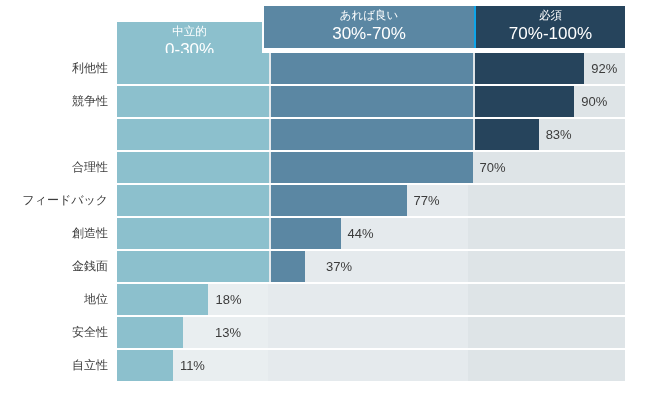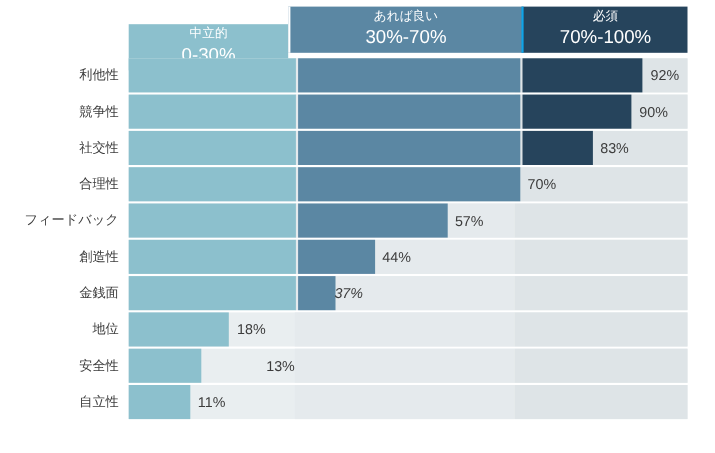--- a/index.html
+++ b/index.html
@@ -188,21 +188,20 @@
           <div class="track-zone-c"></div>
           <div class="bar" style="width: 457.2px;">
             <div class="seg seg-a" style="width: 152.4px;"></div>
             <div class="seg seg-b" style="margin-left: 2px; width: 201.2px;"></div>
             <div class="seg seg-c" style="margin-left: 2px; width: 99.6px;"></div>
           </div>
         </div>
         <div class="value" style="left: 574.2px;">90%</div>
       </div>
       <div class="row">
-        <div class="row-label">社交性</div>
         <div class="track">
           <div class="track-zone-b"></div>
           <div class="track-zone-c"></div>
           <div class="bar" style="width: 421.64px;">
             <div class="seg seg-a" style="width: 152.4px;"></div>
             <div class="seg seg-b" style="margin-left: 2px; width: 201.2px;"></div>
             <div class="seg seg-c" style="margin-left: 2px; width: 64.04px;"></div>
           </div>
         </div>
         <div class="value" style="left: 538.64px;">83%</div>
@@ -222,21 +221,21 @@
       <div class="row">
         <div class="row-label">フィードバック</div>
         <div class="track">
           <div class="track-zone-b"></div>
           <div class="track-zone-c"></div>
           <div class="bar" style="width: 289.56px;">
             <div class="seg seg-a" style="width: 152.4px;"></div>
             <div class="seg seg-b" style="margin-left: 2px; width: 135.16px;"></div>
           </div>
         </div>
-        <div class="value" style="left: 406.56px;">57%</div>
+        <div class="value" style="left: 406.56px;">77%</div>
       </div>
       <div class="row">
         <div class="row-label">創造性</div>
         <div class="track">
           <div class="track-zone-b"></div>
           <div class="track-zone-c"></div>
           <div class="bar" style="width: 223.52px;">
             <div class="seg seg-a" style="width: 152.4px;"></div>
             <div class="seg seg-b" style="margin-left: 2px; width: 69.12px;"></div>
           </div>
@@ -246,21 +245,21 @@
       <div class="row">
         <div class="row-label">金銭面</div>
         <div class="track">
           <div class="track-zone-b"></div>
           <div class="track-zone-c"></div>
           <div class="bar" style="width: 187.96px;">
             <div class="seg seg-a" style="width: 152.4px;"></div>
             <div class="seg seg-b" style="margin-left: 2px; width: 33.56px;"></div>
           </div>
         </div>
-        <div class="value" style="left: 297px; font-style: italic;">37%</div>
+        <div class="value" style="left: 319px;">37%</div>
       </div>
       <div class="row">
         <div class="row-label">地位</div>
         <div class="track">
           <div class="track-zone-b"></div>
           <div class="track-zone-c"></div>
           <div class="bar" style="width: 91.44px;">
             <div class="seg seg-a" style="width: 91.44px;"></div>
           </div>
         </div>
@@ -268,21 +267,21 @@
       </div>
       <div class="row">
         <div class="row-label">安全性</div>
         <div class="track">
           <div class="track-zone-b"></div>
           <div class="track-zone-c"></div>
           <div class="bar" style="width: 66.04px;">
             <div class="seg seg-a" style="width: 66.04px;"></div>
           </div>
         </div>
-        <div class="value" style="left: 200px; padding-left: 42px;">13%</div>
+        <div class="value" style="left: 173px; padding-left: 42px;">13%</div>
       </div>
       <div class="row">
         <div class="row-label">自立性</div>
         <div class="track">
           <div class="track-zone-b"></div>
           <div class="track-zone-c"></div>
           <div class="bar" style="width: 55.88px;">
             <div class="seg seg-a" style="width: 55.88px;"></div>
           </div>
         </div>

